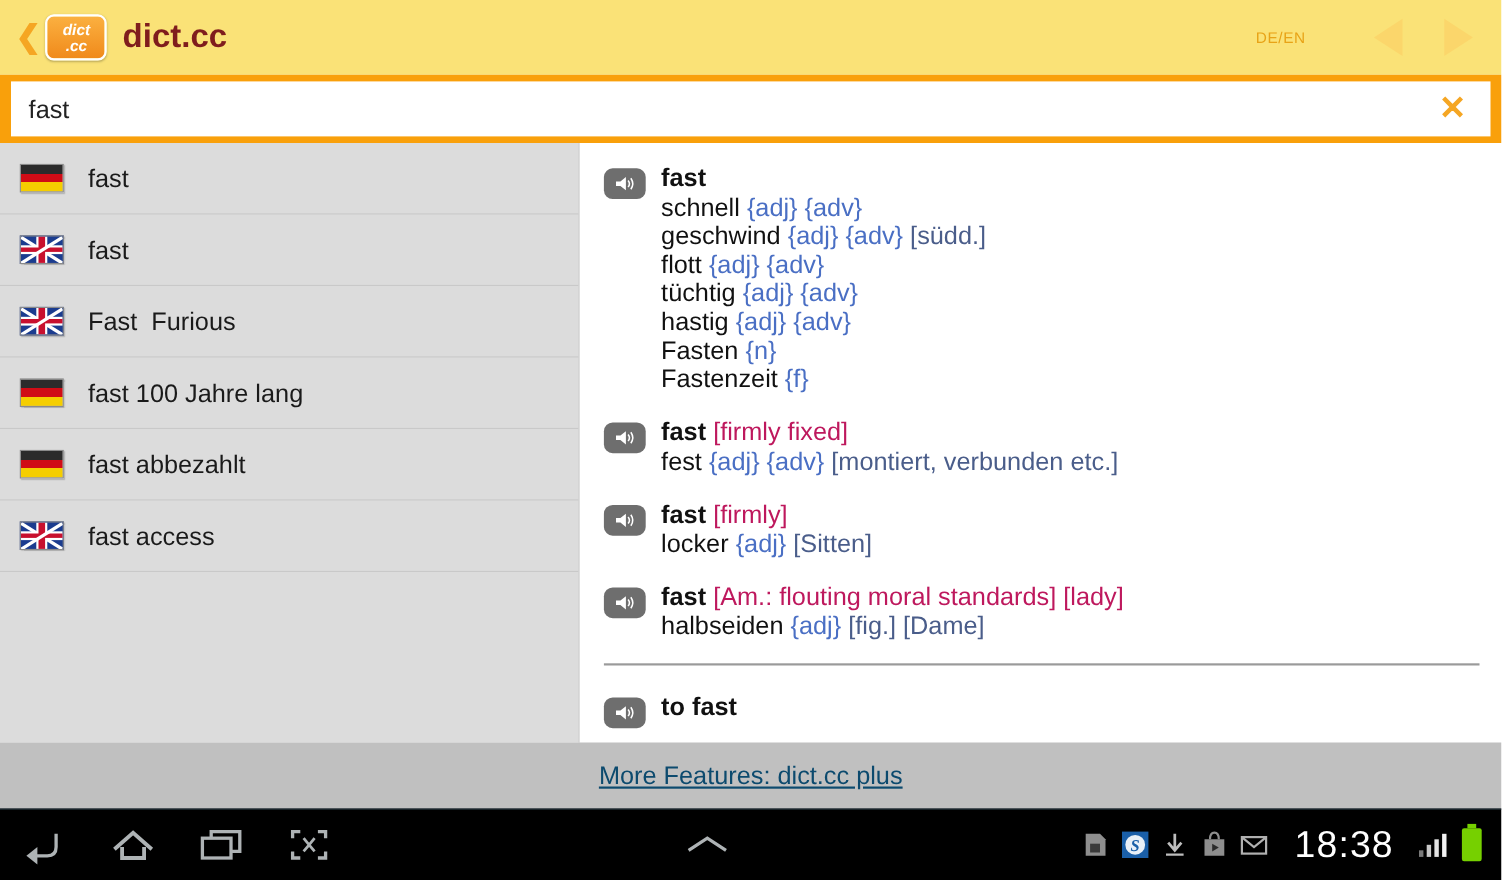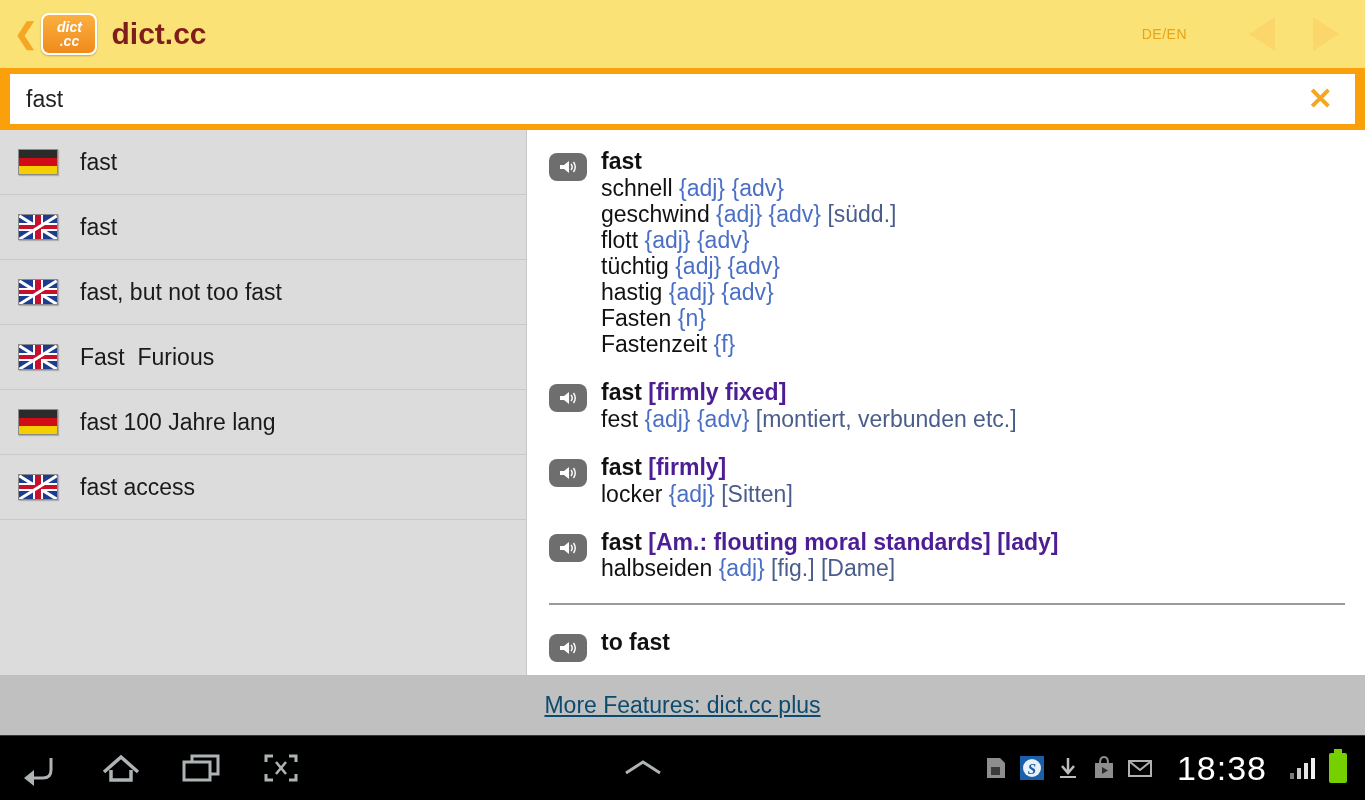--- a/index.html
+++ b/index.html
@@ -102,21 +102,21 @@
   }
   .entry { display: flex; margin-bottom: 22px; }
   .spk {
     width: 38px; height: 28px; border-radius: 8px; background: #6e6e6e;
     flex: none; margin-top: 5px; display: flex;
     align-items: center; justify-content: center;
   }
   .spk svg { width: 20px; height: 16px; }
   .entry-body { margin-left: 14px; }
   .headword { font-size: 23px; font-weight: bold; color: #111; line-height: 1.17; }
-  .hw-note { color: #4c1d95; font-weight: bold; }
+  .hw-note { color: #be185d; font-weight: normal; }
   .trans { font-size: 23px; color: #111; line-height: 1.13; }
   .tag { color: #4a6fc4; }
   .note { color: #4a5d8a; }
   .divider { height: 2px; background: #9a9a9a; margin: 8px 0 24px 0; }
 
   
   .footer {
     position: absolute; top: 675px; left: 0; width: 1365px; height: 60px;
     background: #c0c0c0; display: flex; align-items: center;
     justify-content: center;
@@ -188,34 +188,29 @@
           </div>
           <span class="label">fast</span>
         </div>
         <div class="list-item">
           <div class="flag flag-gb">
             <div class="gb-cross-v"></div>
             <div class="gb-cross-h"></div>
             <div class="gb-red-v"></div>
             <div class="gb-red-h"></div>
           </div>
-          <span class="label">fast, but not too fast</span>
-        </div>
-        <div class="list-item">
-          <div class="flag flag-gb">
-            <div class="gb-cross-v"></div>
-            <div class="gb-cross-h"></div>
-            <div class="gb-red-v"></div>
-            <div class="gb-red-h"></div>
-          </div>
           <span class="label">Fast  Furious</span>
         </div>
         <div class="list-item">
           <div class="flag flag-de"></div>
           <span class="label">fast 100 Jahre lang</span>
+        </div>
+        <div class="list-item">
+          <div class="flag flag-de"></div>
+          <span class="label">fast abbezahlt</span>
         </div>
         <div class="list-item">
           <div class="flag flag-gb">
             <div class="gb-cross-v"></div>
             <div class="gb-cross-h"></div>
             <div class="gb-red-v"></div>
             <div class="gb-red-h"></div>
           </div>
           <span class="label">fast access</span>
         </div>

